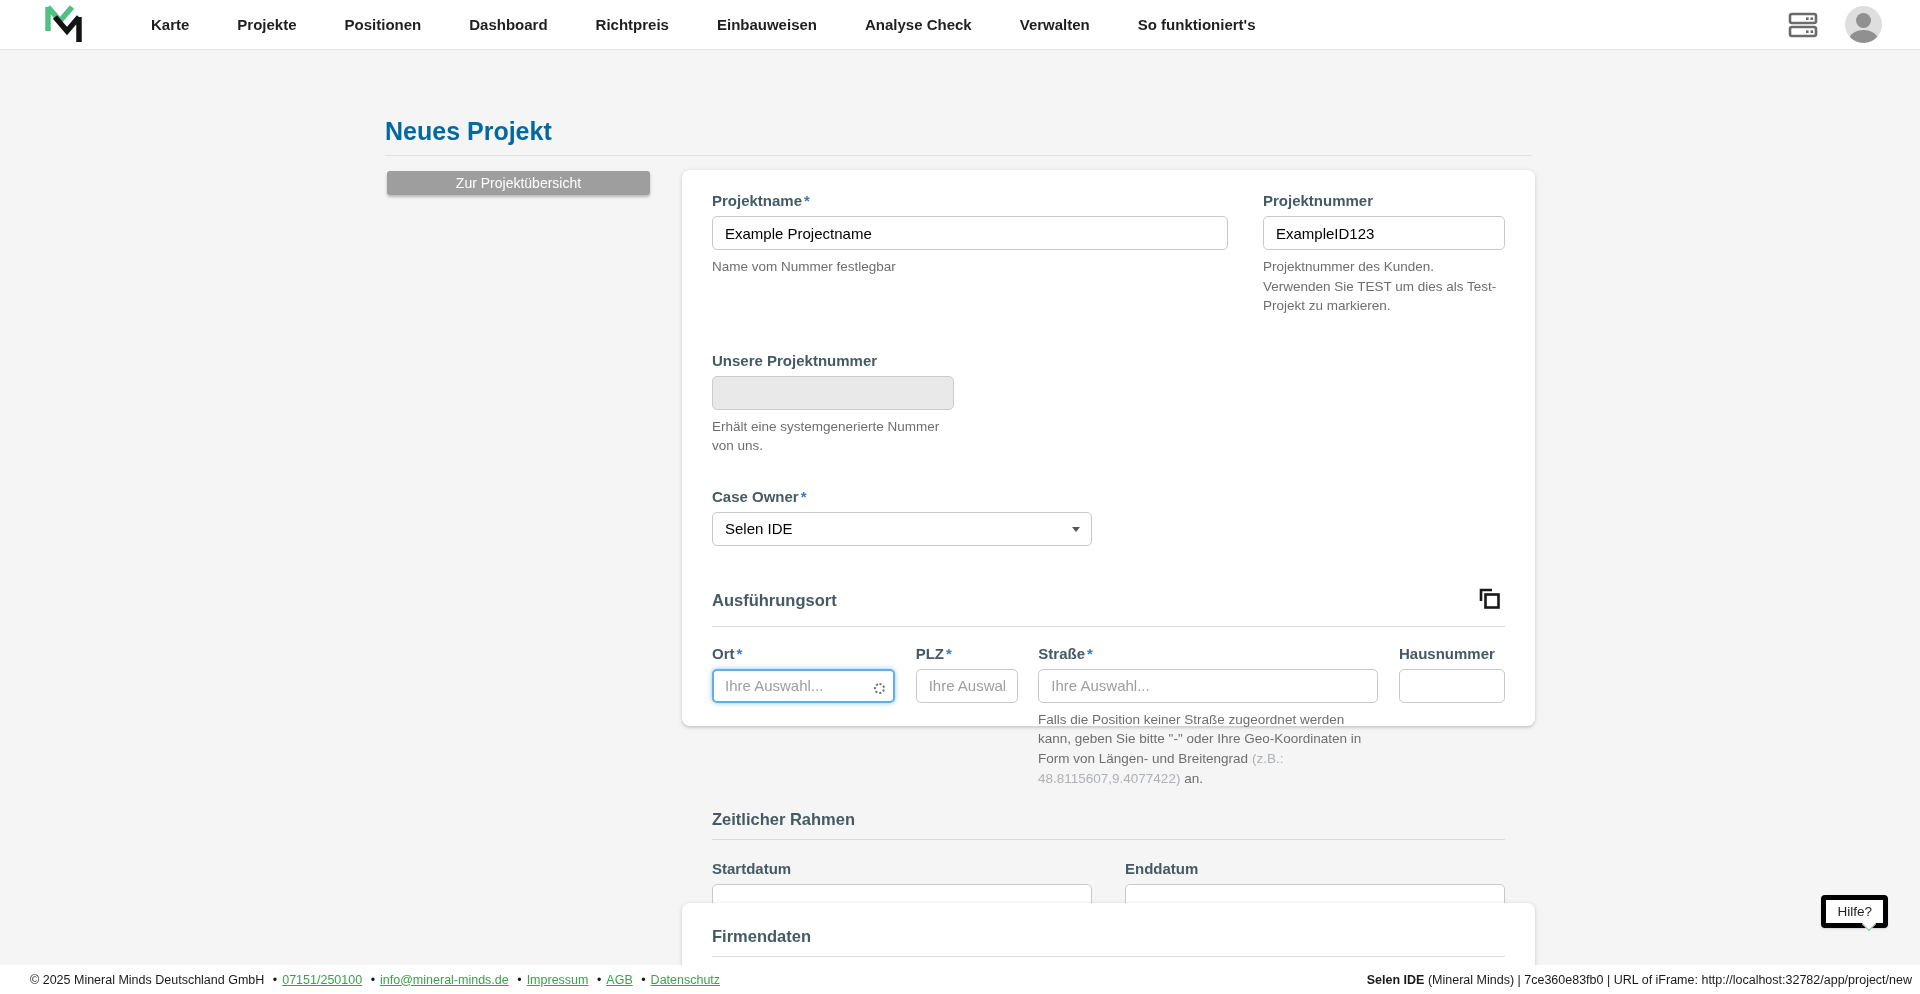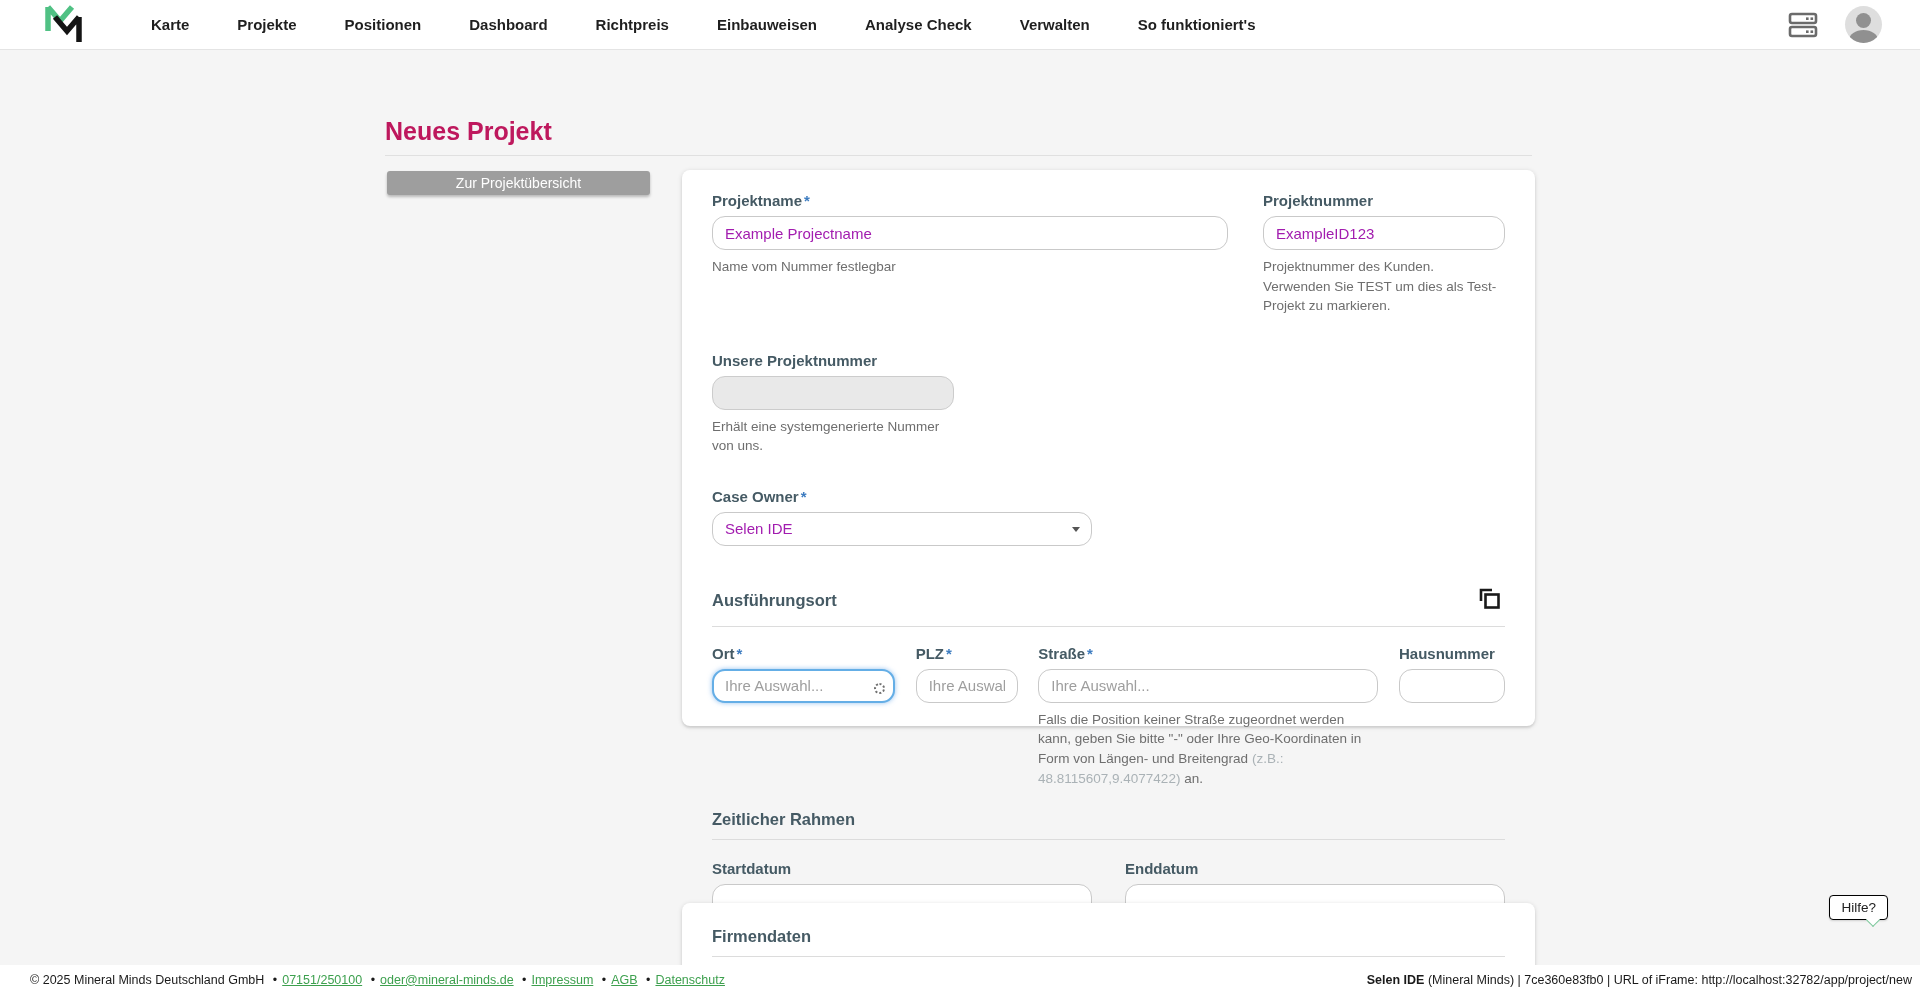--- a/index.html
+++ b/index.html
@@ -29,21 +29,21 @@
   .avatar {
     width:37px; height:37px; border-radius:50%; background:#dedede;
     margin-left:26px; overflow:hidden; cursor:pointer; position:relative;
   }
   .avatar .head { position:absolute; left:11px; top:7px; width:15px; height:15px; border-radius:50%; background:#909090; }
   .avatar .body { position:absolute; left:4px; top:24px; width:29px; height:20px; border-radius:50%; background:#909090; }
 
   
   .page-title {
     position:absolute; left:385px; top:117px;
-    font-size:25px; font-weight:bold; color:#be185d;
+    font-size:25px; font-weight:bold; color:#0369a1;
   }
   .title-rule { position:absolute; left:385px; top:155px; width:1147px; height:1px; background:#e0e0e0; }
 
   .back-btn {
     position:absolute; left:387px; top:171px; width:263px; height:24px;
     background:#9e9e9e; color:#ffffff; border:none; border-radius:3px;
     font-size:14px; font-family:inherit; cursor:pointer;
     box-shadow:0 2px 3px rgba(0,0,0,0.25);
   }
 
@@ -53,22 +53,22 @@
     border-radius:8px;
     box-shadow:0 1px 5px rgba(0,0,0,0.14), 0 2px 2px rgba(0,0,0,0.08);
   }
   .card-1 { top:170px; height:556px; padding:14px 30px 0 30px; }
   .card-2 { top:903px; height:140px; padding:24px 30px 0 30px; }
 
   label.fld { display:block; font-size:15px; font-weight:bold; color:#455a64; margin-bottom:7px; }
   .req { color:#3d7cc0; margin-left:2px; }
 
   input.txt, .select-box {
-    width:100%; height:34px; border:1px solid #c9c9c9; border-radius:13px;
-    padding:0 12px; font-size:15px; font-family:inherit; color:#a21caf;
+    width:100%; height:34px; border:1px solid #c9c9c9; border-radius:5px;
+    padding:0 12px; font-size:15px; font-family:inherit; color:#000000;
     background:#fff; outline:none;
   }
   input.txt::placeholder { color:#9e9e9e; }
   input.txt:disabled, input.txt.disabled { background:#e9e9e9; border-color:#cccccc; }
   input.txt.focused {
     border:2px solid #64aee6; padding:0 11px;
     box-shadow:0 0 5px rgba(90,160,230,0.65);
   }
   .hint { font-size:13.5px; color:#6e6e6e; margin-top:7px; line-height:1.45; }
   .hint-light { color:#aab2b6; }
@@ -104,21 +104,21 @@
   .select-box { position:relative; display:flex; align-items:center; cursor:pointer; }
   .caret {
     position:absolute; right:11px; top:14px; width:0; height:0;
     border-left:4px solid transparent; border-right:4px solid transparent;
     border-top:5px solid #555555;
   }
 
   
   .help-btn {
     position:absolute; right:32px; top:895px; z-index:25;
-    background:#ffffff; border:1px solid #000000; border-radius:4px;
+    background:#ffffff; border:5px solid #000000; border-radius:4px;
     padding:4px 11px; font-size:13.5px; font-family:inherit; color:#212121;
     cursor:pointer; box-shadow:0 1px 2px rgba(0,0,0,0.15);
   }
   .help-tail {
     position:absolute; right:9px; bottom:-6px; width:10px; height:10px;
     background:#ffffff; border-right:1px solid #7cc79b; border-bottom:1px solid #7cc79b;
     transform:rotate(45deg);
   }
 
   
@@ -272,21 +272,21 @@
 
 <button class="help-btn">
   <span>Hilfe?</span>
   <span class="help-tail"></span>
 </button>
 
 <div class="footer">
   <div>
     <span>© 2025 Mineral Minds Deutschland GmbH</span>
     <span class="f-sep">•</span><span class="f-link">07151/250100</span>
-    <span class="f-sep">•</span><span class="f-link">oder@mineral-minds.de</span>
+    <span class="f-sep">•</span><span class="f-link">info@mineral-minds.de</span>
     <span class="f-sep">•</span><span class="f-link">Impressum</span>
     <span class="f-sep">•</span><span class="f-link">AGB</span>
     <span class="f-sep">•</span><span class="f-link">Datenschutz</span>
   </div>
   <div>
     <span class="status-bold">Selen IDE</span><span> (Mineral Minds) | 7ce360e83fb0 | URL of iFrame: http://localhost:32782/app/project/new</span>
   </div>
 </div>
 
 </body></html>

